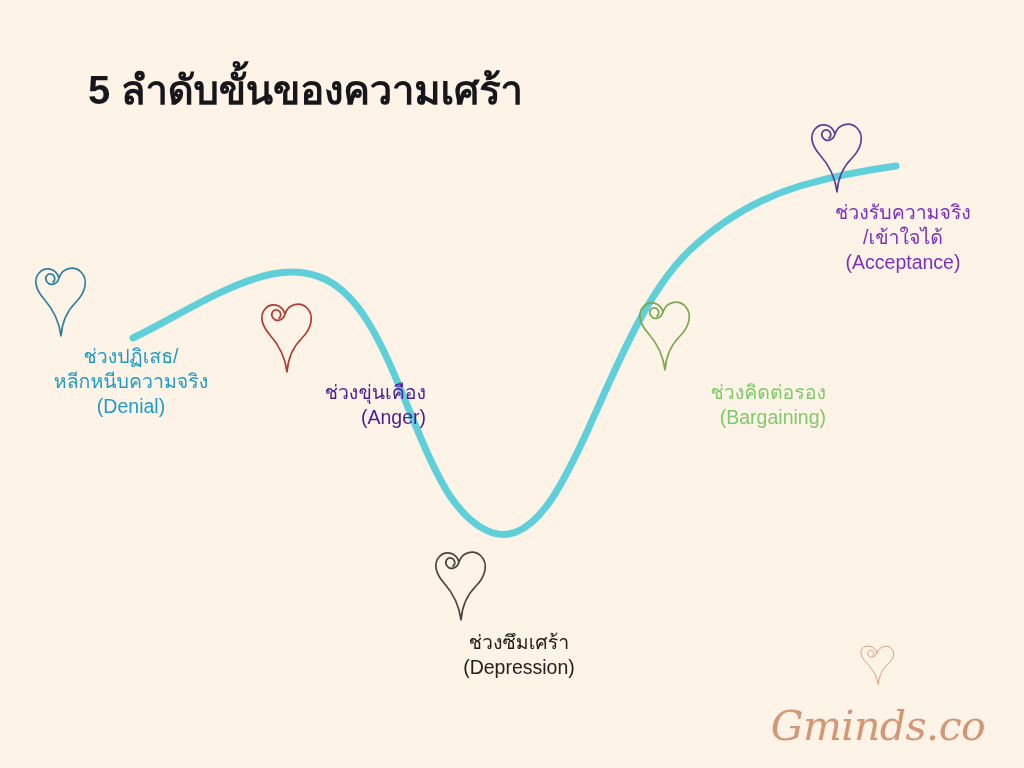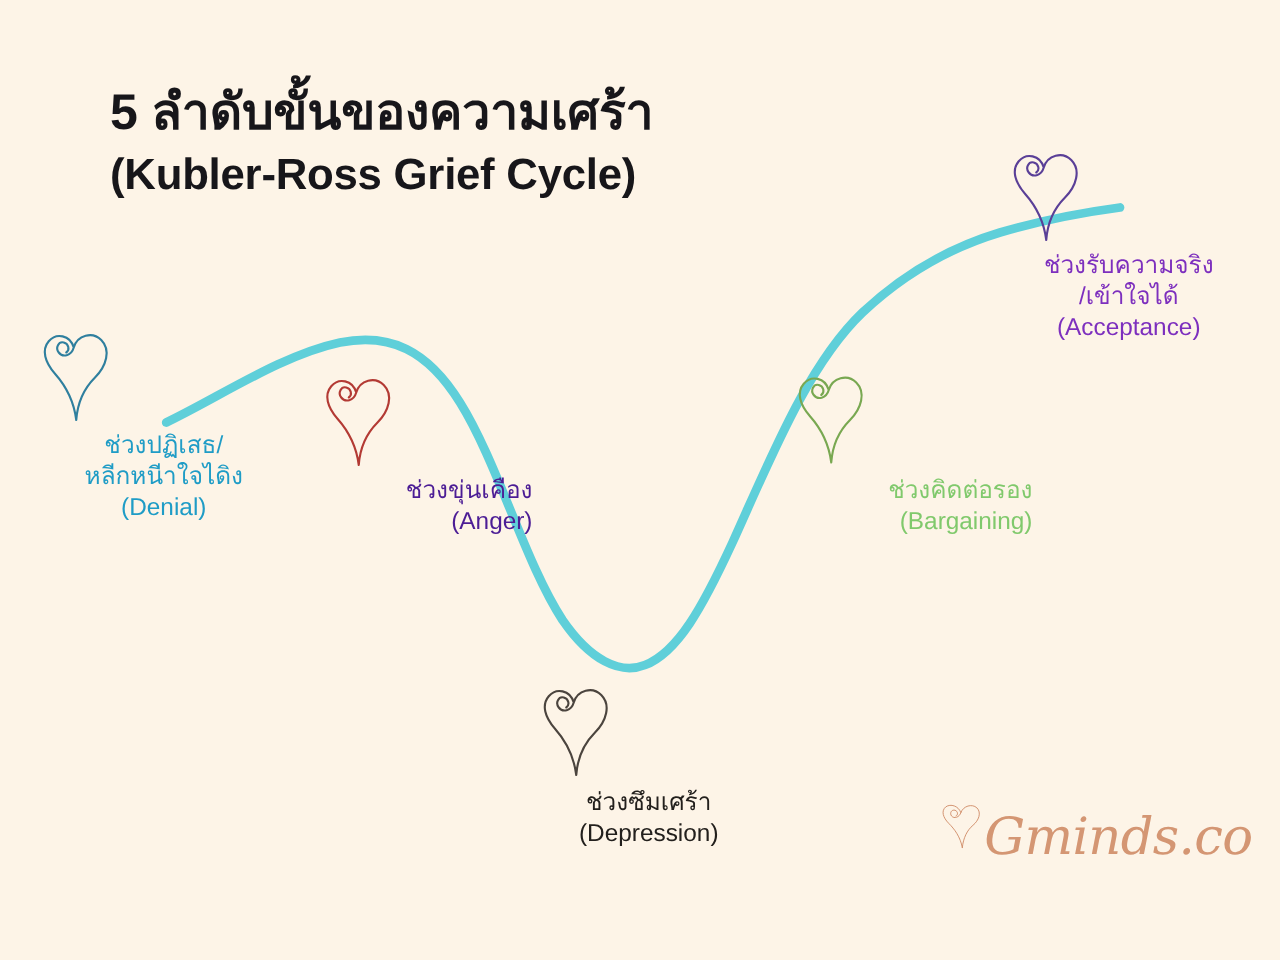--- a/index.html
+++ b/index.html
@@ -86,45 +86,45 @@
   #stage-denial .stage-label      { margin-top: 6px; }
   #stage-anger .stage-label       { margin-top: 6px; }
   #stage-depression .stage-label  { margin-top: 8px; }
   #stage-bargaining .stage-label  { margin-top: 8px; }
   #stage-acceptance .stage-label  { margin-top: 6px; }
 
   
   #watermark {
     position: absolute;
     left: 752px;
-    top: 608px;
+    top: 644px;
     width: 250px;
     height: 106px;
     display: flex;
     align-items: center;
+    flex-direction: column;
   }
   #watermark-text {
     font-family: "DejaVu Serif", "Liberation Serif", serif;
     font-style: italic;
     font-size: 41px;
     color: #d2916d;
     letter-spacing: -0.5px;
     margin-left: 2px;
     margin-top: 16px;
     opacity: 0.95;
   }
 </style>
 </head>
 <body style="background: rgb(253, 244, 231);">
 
 <div id="canvas" style="background: rgb(253, 244, 231);">
 
   <div id="title-block" style="color: rgb(23, 22, 26);">
     <div class="title-line" id="title-thai">5  ลำดับขั้นของความเศร้า</div>
-    <div class="title-line" id="title-en">(Kubler-Ross Grief Cycle)</div>
   </div>
 
   <svg id="curve-layer" viewBox="0 0 1024 768">
     <path id="curve-path" d="M 133 338
              C 175 318, 225 284, 272 274
              C 312 266, 342 280, 368 322
              C 398 370, 420 450, 450 496
              C 472 528, 496 540, 516 532
              C 542 522, 562 486, 586 434
              C 616 368, 646 292, 690 250
@@ -139,21 +139,21 @@
                C 17 4, 28 6, 31 16
                C 34 6, 46 3, 53 10
                C 61 18, 57 31, 48 40
                C 40 48, 34 60, 33 74 Z
                M 31 16 C 29 23, 22 24, 19 20
                C 16 16, 19 11, 23 12
                C 27 13, 28 18, 25 20" fill="none" stroke="#2f7f9e" stroke-width="1.7" stroke-linecap="round" stroke-linejoin="round"></path>
     </svg>
     <div class="stage-label" style="color: rgb(31, 156, 198);">
       <span>ช่วงปฏิเสธ/</span>
-      <span class="en">หลีกหนีาใจไดิง</span>
+      <span class="en">หลีกหนีบความจริง</span>
       <span class="en">(Denial)</span>
     </div>
   </div>
 
   <div class="stage" id="stage-anger">
     <svg class="stage-heart" width="62" height="76" viewBox="0 0 62 76">
       <path d="M33 74 C31 58, 24 46, 16 37
                C 8 28, 5 18, 11 11
                C 17 4, 28 6, 31 16
                C 34 6, 46 3, 53 10

